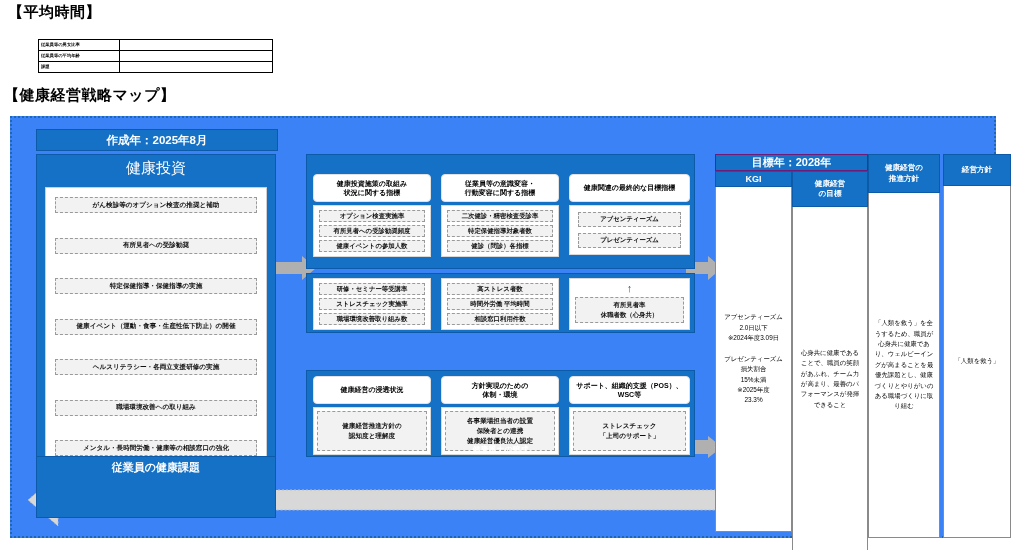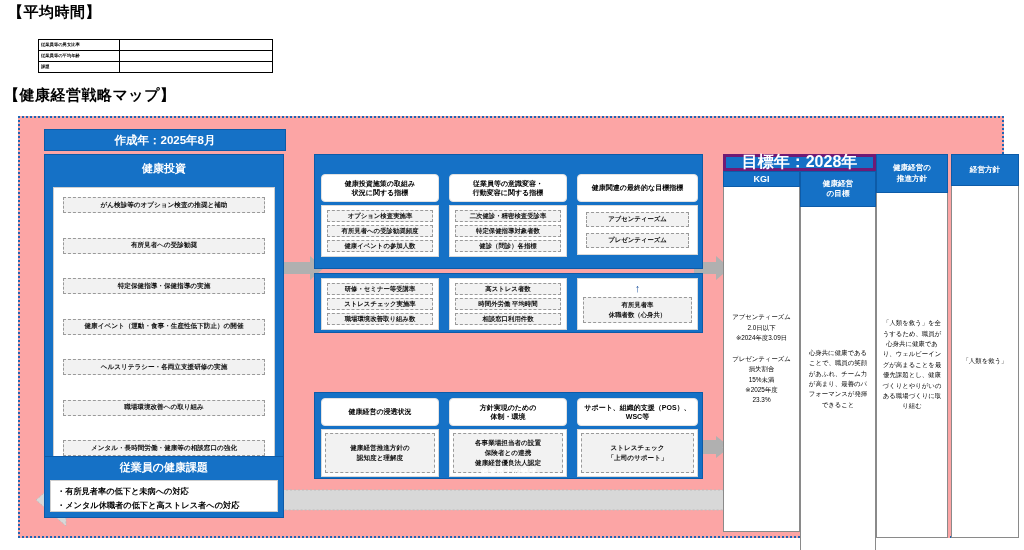--- a/index.html
+++ b/index.html
@@ -24,22 +24,22 @@
   }
   #basic-table td{
     border:1px solid #000;height:10px;font-size:4.3px;
     padding:0 2px;line-height:10px;font-weight:bold;
   }
   #basic-table td.lbl{width:80px;}
   #basic-table td.val{width:155px;background:#fff;}
 
   
   #map-frame{
-    position:absolute;left:18px;top:116px;width:986px;height:422px;
-    border:2px dotted #1f66b5;box-sizing:border-box;background:#fca5a5;
+    position:absolute;left:10px;top:116px;width:986px;height:422px;
+    border:2px dotted #1f66b5;box-sizing:border-box;background:#3b82f6;
   }
 
   
   .bluebar{
     background:#1571c6;color:#fff;font-weight:bold;text-align:center;
     display:flex;align-items:center;justify-content:center;
   }
   .bluepanel{background:#1571c6;}
   .dashbox{
     border:1px dashed #9a9a9a;background:#f2f2f2;color:#111;
@@ -53,21 +53,21 @@
     font-size:11.5px;border:1px solid #0d5ba8;
   }
 
   
   #invest-panel{
     position:absolute;left:24px;top:36px;width:240px;height:362px;
     border:1px solid #0d5ba8;box-sizing:border-box;
   }
   #invest-head{
     position:absolute;left:0;top:0;width:100%;height:26px;
-    color:#fff;font-weight:bold;font-size:11px;
+    color:#fff;font-weight:normal;font-size:15px;
     display:flex;align-items:center;justify-content:center;
   }
   #invest-body{
     position:absolute;left:8px;top:32px;right:8px;bottom:8px;
     background:#fff;border:1px solid #cfcfcf;box-sizing:border-box;
     padding:9px 9px;display:flex;flex-direction:column;
     justify-content:space-between;
   }
   #invest-body .dashbox{font-size:6.6px;height:16px;width:100%;}
 
@@ -97,21 +97,21 @@
   #effect2-panel{
     position:absolute;left:294px;top:155px;width:389px;height:60px;
     border:1px solid #0d5ba8;box-sizing:border-box;
   }
   .eff2-col{position:absolute;top:4px;background:#fff;border:1px solid #d9d9d9;
     padding:4px 5px;box-sizing:border-box;display:flex;flex-direction:column;gap:3px;}
   .eff2-col .dashbox{font-size:6.4px;height:12px;}
 
   #culture-panel{
     position:absolute;left:294px;top:252px;width:389px;height:87px;
-    border:1px solid #0d5ba8;box-sizing:border-box;margin-top:22px;
+    border:1px solid #0d5ba8;box-sizing:border-box;
   }
   .cul-col{position:absolute;top:5px;}
   .cul-hd{
     background:#fff;border-radius:4px;font-weight:bold;font-size:7px;
     display:flex;align-items:center;justify-content:center;text-align:center;
     line-height:1.35;height:26px;border:1px solid #e2e2e2;
   }
   .cul-bd{
     background:#fff;border:1px solid #d9d9d9;margin-top:3px;height:48px;
     display:flex;align-items:center;justify-content:center;padding:3px;
@@ -136,23 +136,23 @@
     display:flex;align-items:center;justify-content:center;line-height:1.35;
     border:1px solid #0d5ba8;box-sizing:border-box;
   }
   .tcol-bd{
     border:1px solid #8a8a8a;border-top:none;background:#fff;box-sizing:border-box;
     font-size:6.4px;line-height:1.62;padding:6px 5px;text-align:center;
     display:flex;align-items:center;justify-content:center;
   }
   #target-year-bar{
     position:absolute;left:0;top:0;width:153px;height:17px;
-    color:#fff;font-weight:bold;font-size:16px;
-    display:flex;align-items:center;justify-content:center;
-    border:3px solid #701a75;box-sizing:border-box;
+    color:#fff;font-weight:bold;font-size:11px;
+    display:flex;align-items:center;justify-content:center;
+    border:1px solid #701a75;box-sizing:border-box;
   }
 
   
   #issue-panel{
     position:absolute;left:24px;top:338px;width:240px;height:62px;
     border:1px solid #0d5ba8;box-sizing:border-box;
   }
   #issue-head{
     position:absolute;left:0;top:0;width:100%;height:20px;color:#fff;
     font-weight:bold;font-size:11px;display:flex;align-items:center;justify-content:center;
@@ -378,19 +378,15 @@
           <span>健康経営の</span><br>
           <span>推進方針</span>
         </span>
       </div>
       <div class="tcol-bd" style="height:345px;">「人類を救う」を全うするため、職員が心身共に健康であり、ウェルビーイングが高まることを最優先課題とし、健康づくりとやりがいのある職場づくりに取り組む</div>
     </div>
   </div>
 
   <div id="issue-panel" class="bluepanel">
     <div id="issue-head">従業員の健康課題</div>
-    <div id="issue-body">
-      <div>・有所見者率の低下と未病への対応</div>
-      <div>・メンタル休職者の低下と高ストレス者への対応</div>
-    </div>
   </div>
 
 </div>
 
 </body></html>

